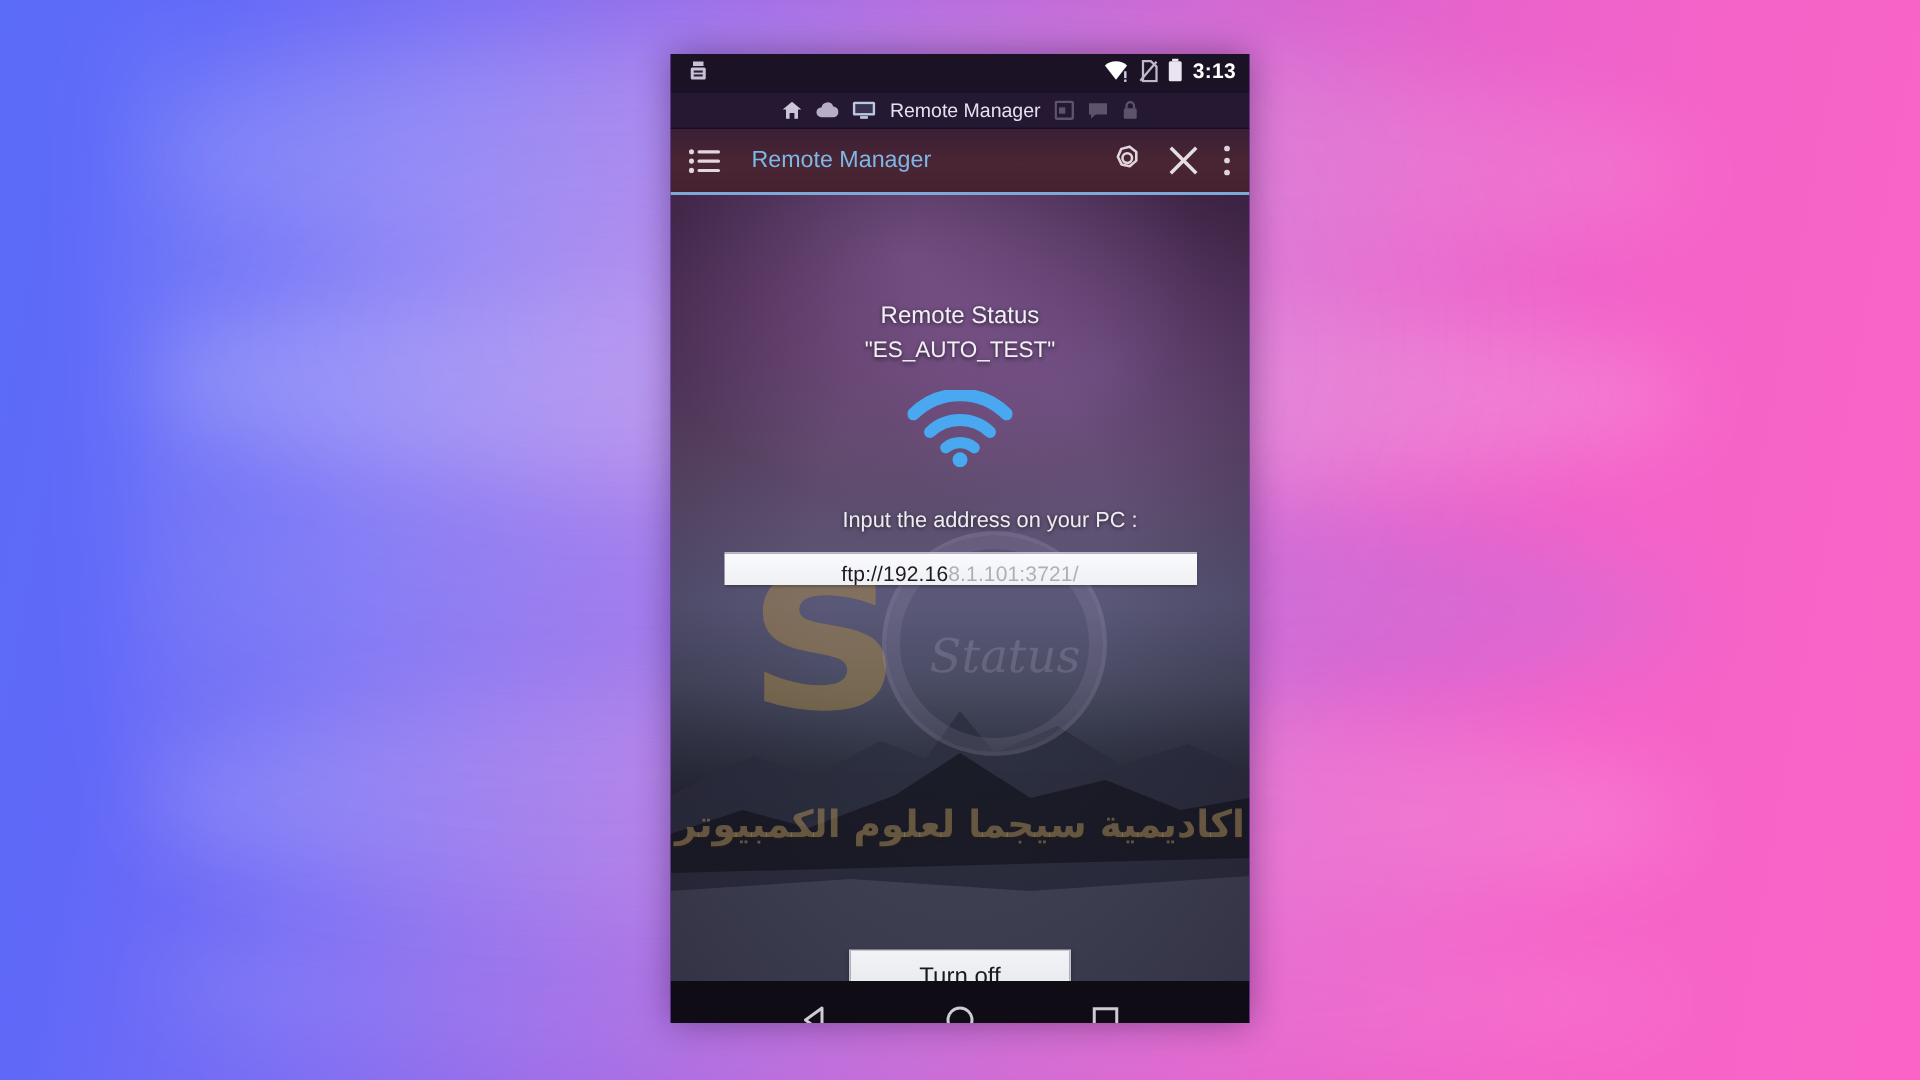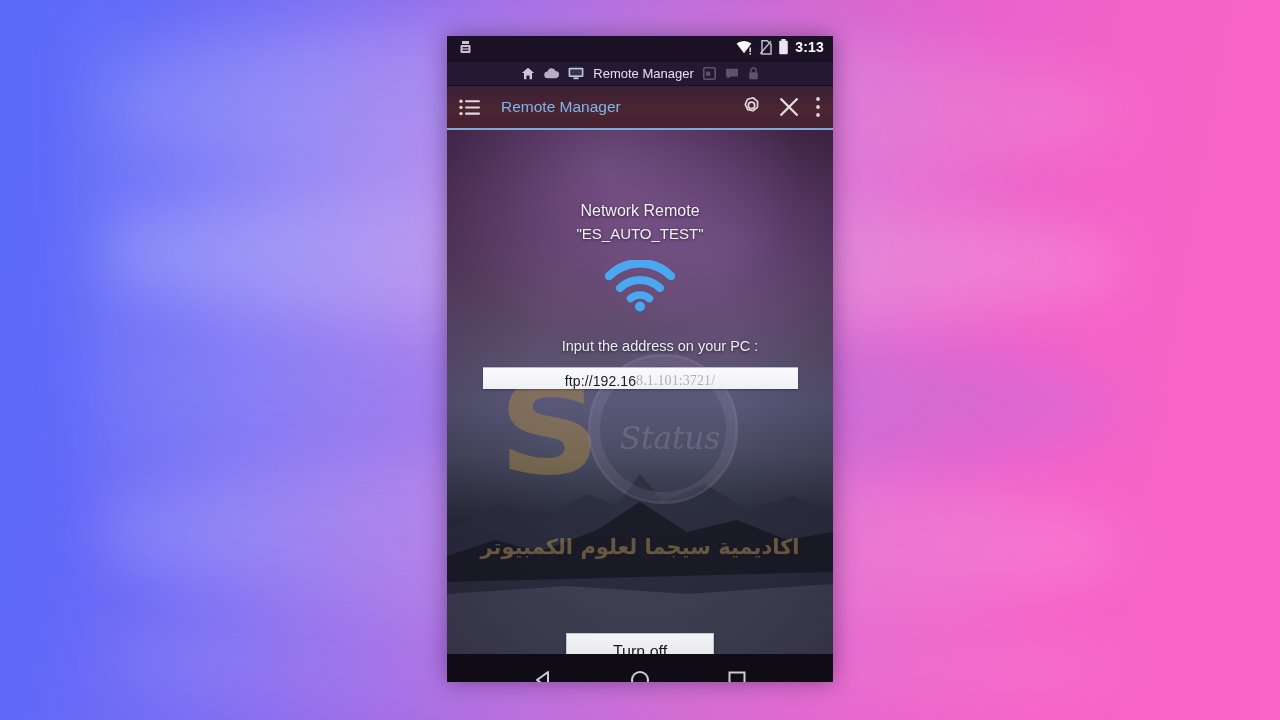--- a/index.html
+++ b/index.html
@@ -105,21 +105,21 @@
     border:3px solid rgba(215,200,235,.16);
     box-shadow:inset 0 0 0 9px rgba(215,200,235,.10);
   }
   .wm-sig {
     position:absolute; left:138px; top:290px; width:170px;
     text-align:center; font-size:31px; color:rgba(225,215,240,.17);
     font-family:"DejaVu Serif", serif; font-style:italic;
   }
   .wm-ar {
     position:absolute; left:0; right:0; top:405px; text-align:center;
-    font-size:21px; font-weight:bold; color:rgba(200,170,110,.42);
+    font-size:25px; font-weight:bold; color:rgba(200,170,110,.42);
     font-family:"DejaVu Sans", sans-serif; direction:rtl;
     text-shadow:0 1px 2px rgba(60,40,10,.25);
   }
 
   
   .content { position:absolute; inset:0; display:flex; flex-direction:column; align-items:center; }
   .net-title {
     margin-top:72px; color:#f2f0f6; font-size:16px;
     text-shadow:0 1px 3px rgba(0,0,0,.65);
   }
@@ -135,21 +135,21 @@
   }
   .addr-field {
     margin-top:13px; width:315px; height:22px;
     background:linear-gradient(180deg,#fbfbfd 0%, #eef0f4 100%);
     border-top:1px solid #b9bcc6;
     display:flex; align-items:flex-end; justify-content:center;
     color:#1c1c20; font-size:14px; letter-spacing:.1px;
     box-shadow:0 1px 2px rgba(0,0,0,.30);
     position:relative; overflow:hidden;
   }
-  .addr-field .masked { color:rgba(40,40,50,.34);font-family:Liberation Serif, serif; }
+  .addr-field .masked { color:rgba(40,40,50,.34); }
 
   .turnoff {
     position:absolute; left:50%; transform:translateX(-50%); top:503px;
     width:148px; height:38px;
     background:linear-gradient(180deg,#f2f3f6 0%, #e3e5ea 100%);
     border:1px solid #c4c7d0;
     color:#1a1a1e; font-size:16px;
     display:flex; align-items:center; justify-content:center;
     box-shadow:0 1px 3px rgba(0,0,0,.35);
     cursor:pointer;
@@ -296,21 +296,21 @@
     <div class="vignette"></div>
 
     <div class="wm">
       <div class="wm-logo">S</div>
       <div class="wm-seal"></div>
       <div class="wm-sig">Status</div>
       <div class="wm-ar">اكاديمية سيجما لعلوم الكمبيوتر</div>
     </div>
 
     <div class="content">
-      <div class="net-title">Network Remote</div>
+      <div class="net-title">Remote Status</div>
       <div class="net-ssid">"ES_AUTO_TEST"</div>
 
       <div class="wifi-big">
         <svg width="70" height="52" viewBox="0 0 70 52">
           <path d="M35 13.5 a27 27 0 0 1 25.5 18.2" fill="none" stroke="#4aa8f0" stroke-width="0"></path>
           <path d="M4 16 A44 44 0 0 1 66 16" fill="none" stroke="#4aa8f0" stroke-width="8.5" stroke-linecap="round"></path>
           <path d="M15 28 A29 29 0 0 1 55 28" fill="none" stroke="#4aa8f0" stroke-width="8" stroke-linecap="round"></path>
           <path d="M25.5 38.5 A15 15 0 0 1 44.5 38.5" fill="none" stroke="#4aa8f0" stroke-width="7.5" stroke-linecap="round"></path>
           <circle cx="35" cy="46.5" r="5" fill="#4aa8f0"></circle>
         </svg>

